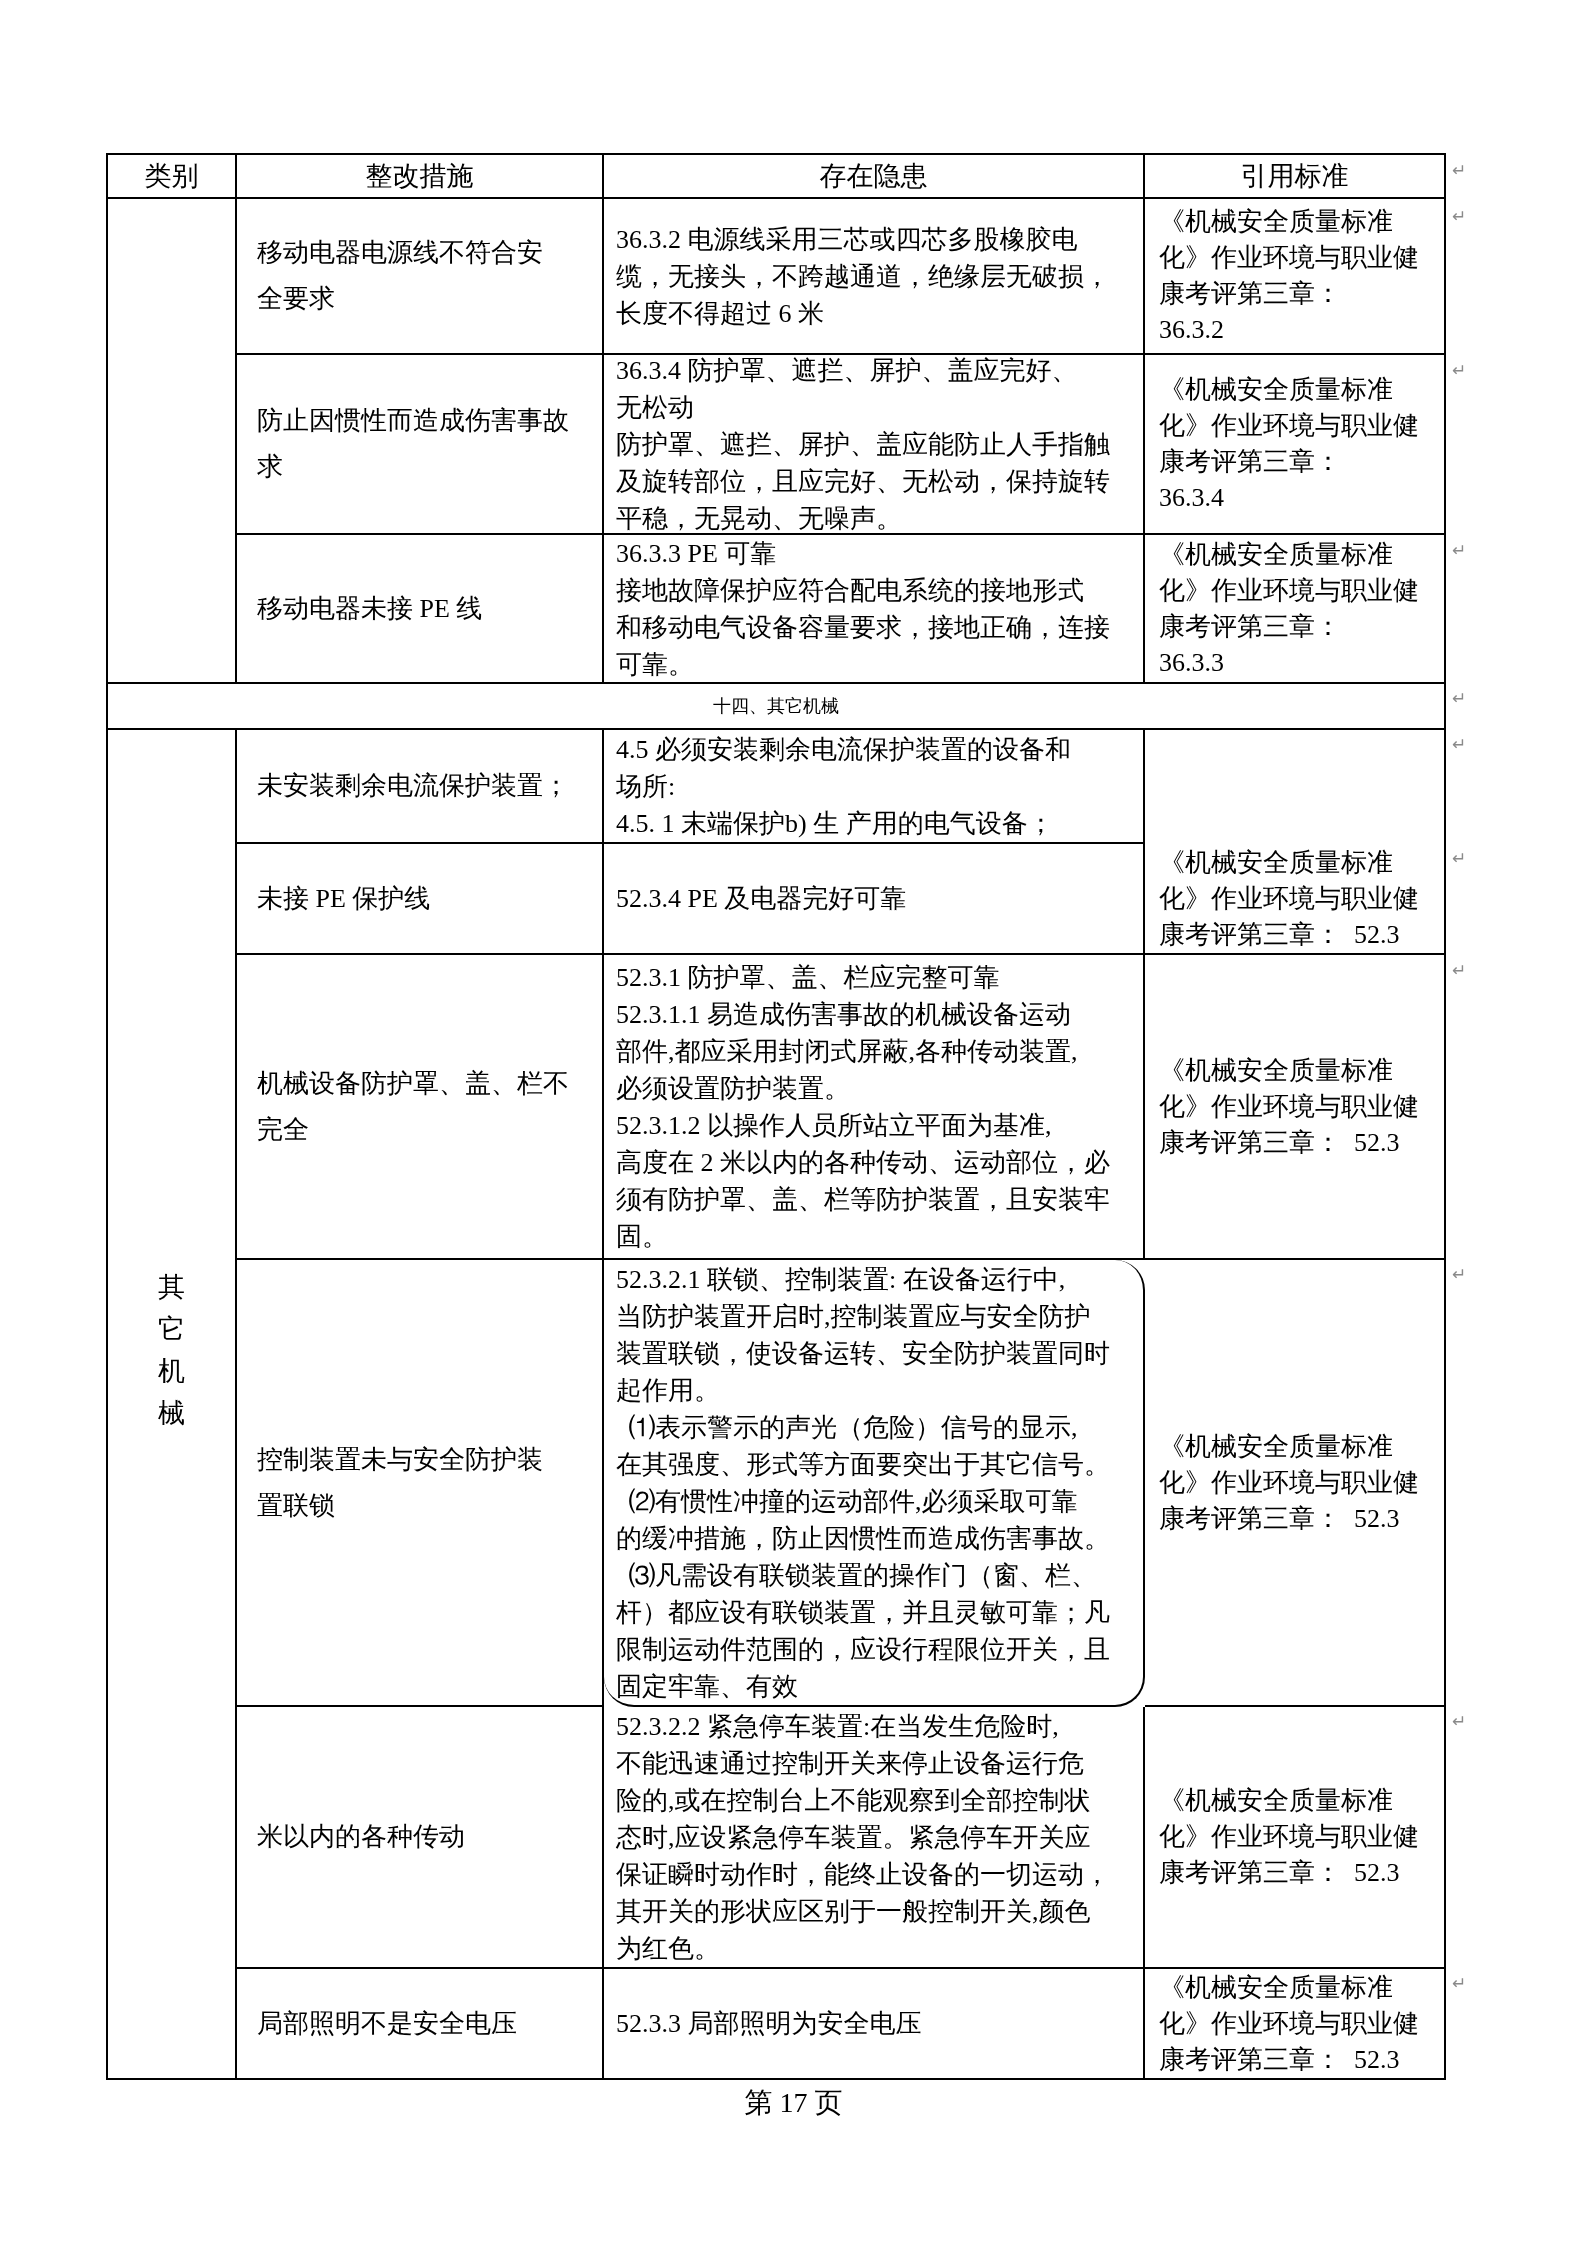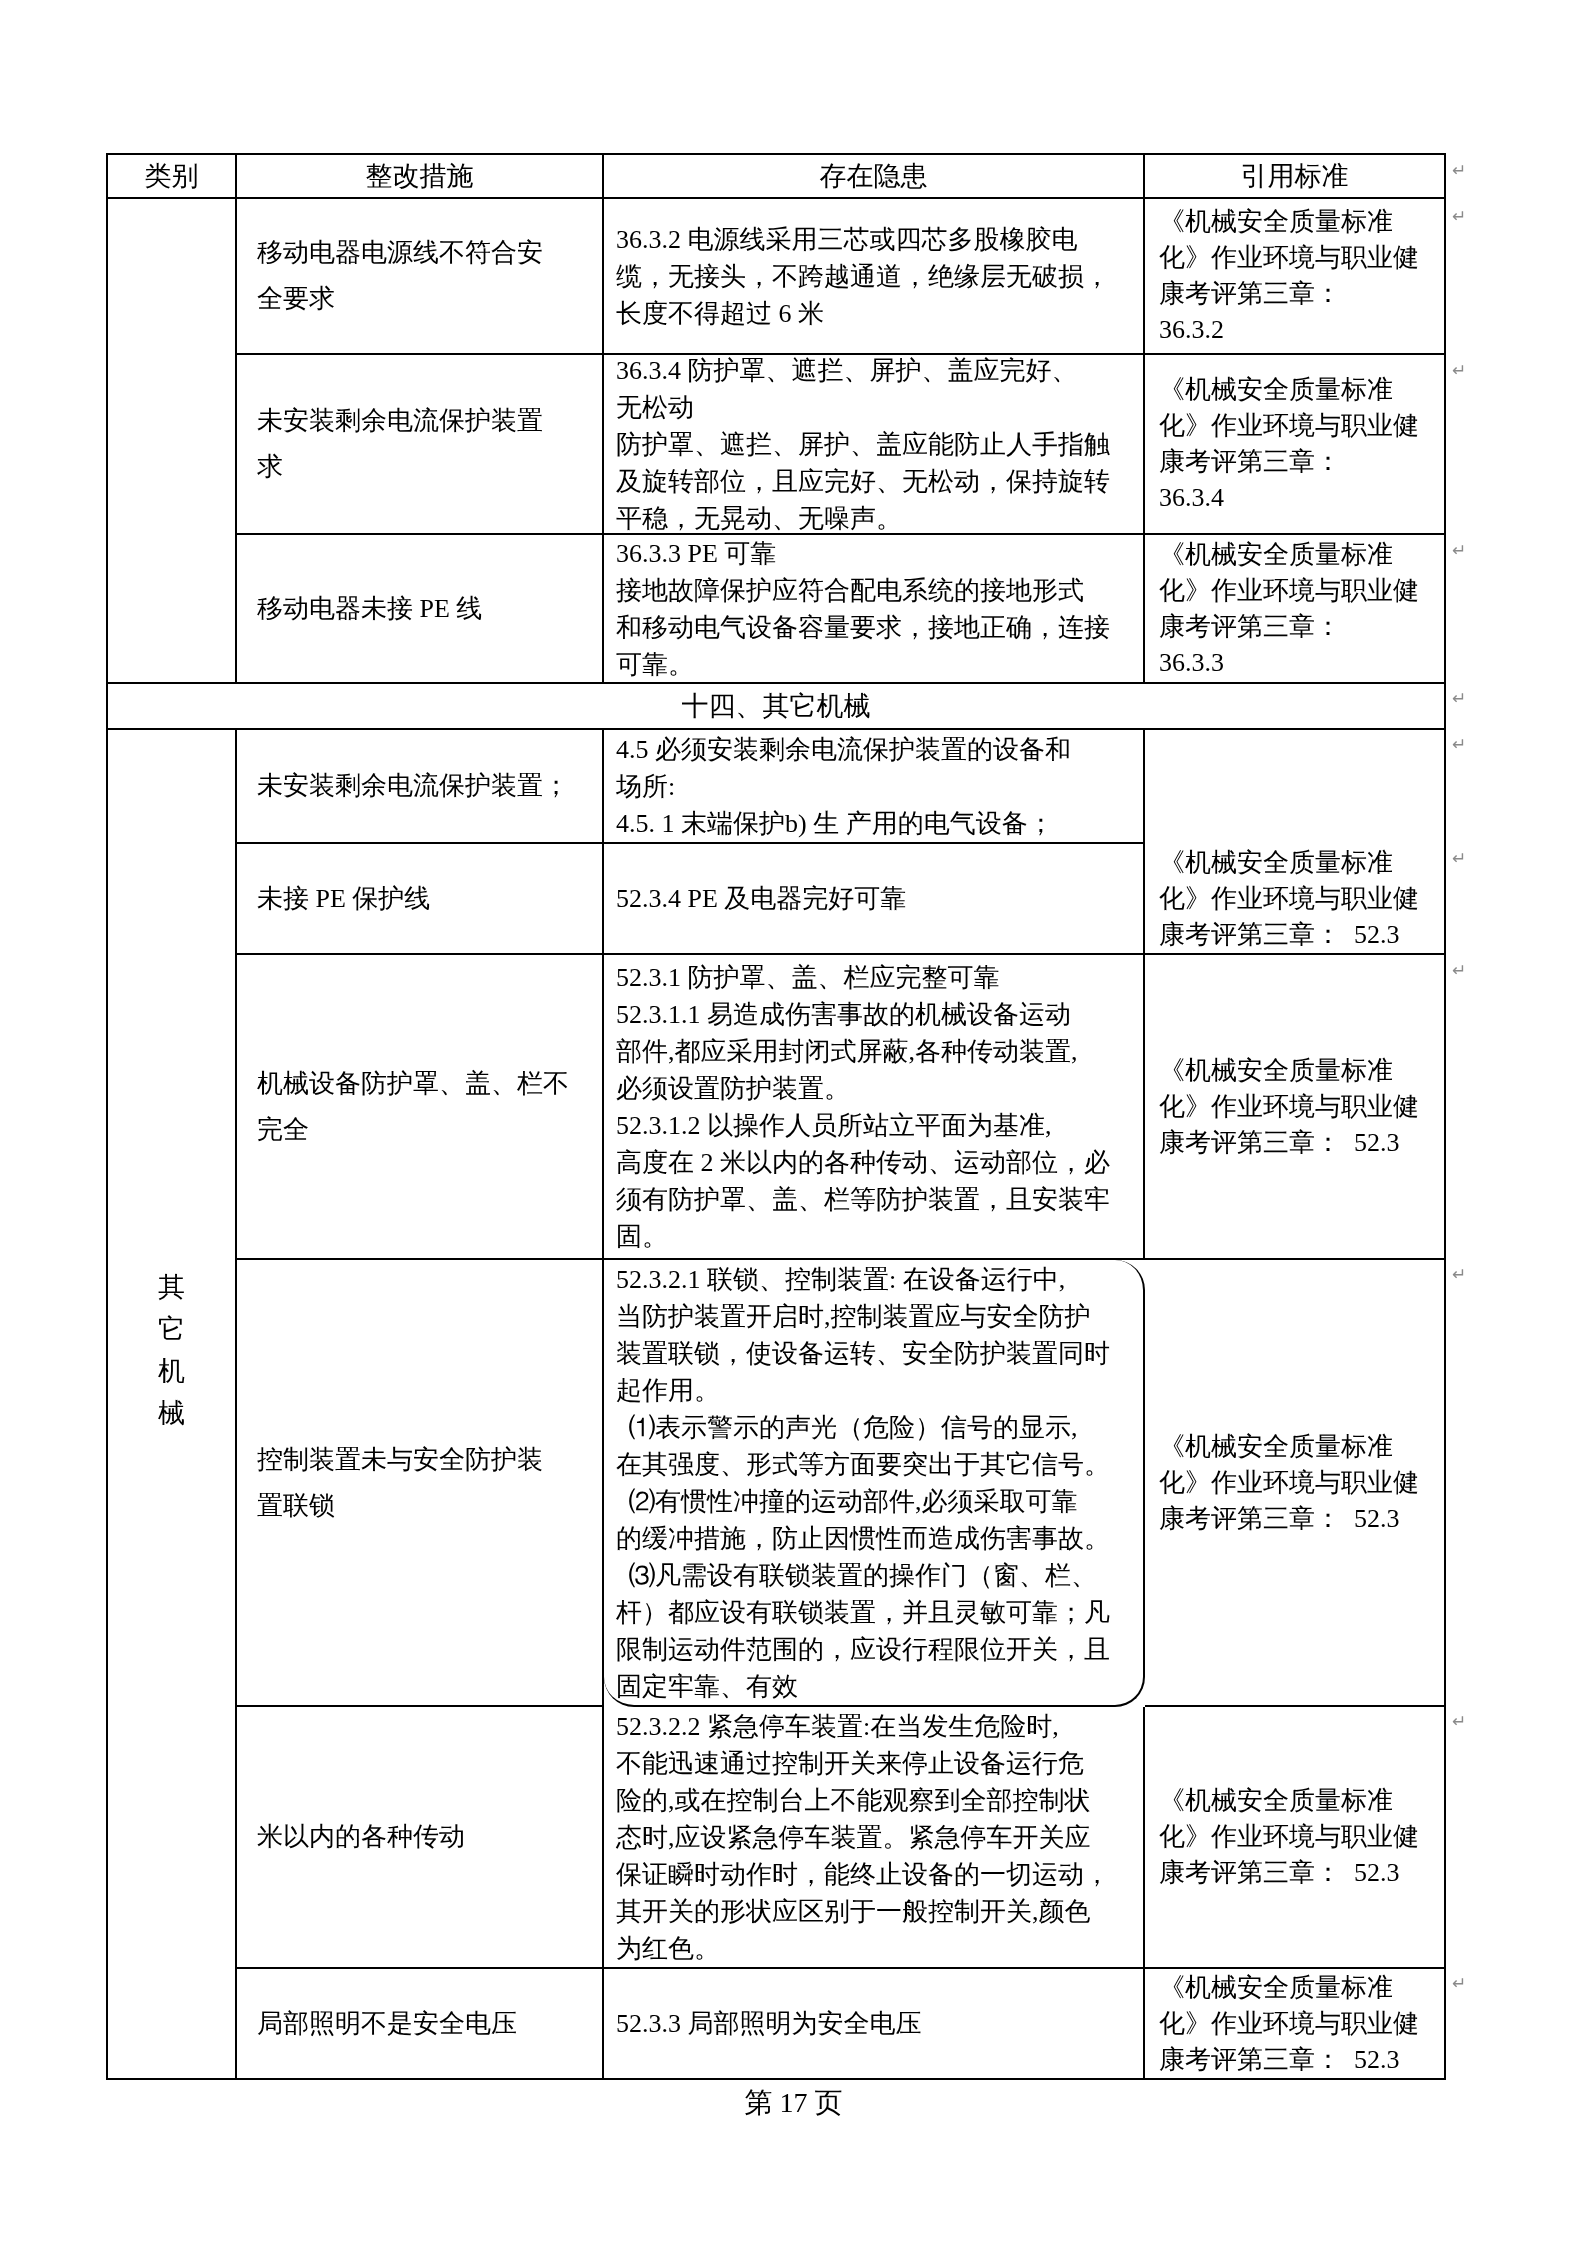--- a/index.html
+++ b/index.html
@@ -30,21 +30,21 @@
     font-size:26px;
     line-height:37px;
     overflow:hidden;
   }
   .noR{border-right:none;}
   .noB{border-bottom:none;}
   .hdr{justify-content:center;font-size:27px;font-weight:400;}
   .haz{padding:4px 4px 4px 20px;line-height:46px;}
   .mea{padding:4px 6px 4px 12px;line-height:37px;}
   .std{padding:4px 6px 4px 14px;line-height:36px;}
-  .sec{grid-column:1/5;justify-content:center;font-size:27px;}
+  .sec{grid-column:1/5;justify-content:center;font-size:18px;}
   .cat{
     grid-column:1;
     justify-content:center;
     line-height:42px;
     font-size:27px;
     text-align:center;
   }
   .cat1{grid-row:2/5;}
   .cat2{grid-row:6/12;border-bottom:none;padding-bottom:108px;}
   .pmark{
@@ -79,21 +79,21 @@
     <div class="cell haz" style="grid-column:2;grid-row:2;">移动电器电源线不符合安
 全要求</div>
     <div class="cell mea" style="grid-column:3;grid-row:2;">36.3.2 电源线采用三芯或四芯多股橡胶电
 缆，无接头，不跨越通道，绝缘层无破损，
 长度不得超过 6 米</div>
     <div class="cell std noR" style="grid-column:4;grid-row:2;">《机械安全质量标准
 化》作业环境与职业健
 康考评第三章：
 36.3.2</div>
 
-    <div class="cell haz" style="grid-column:2;grid-row:3;">未安装剩余电流保护装置
+    <div class="cell haz" style="grid-column:2;grid-row:3;">防止因惯性而造成伤害事故
 求</div>
     <div class="cell mea" style="grid-column:3;grid-row:3;">36.3.4 防护罩、遮拦、屏护、盖应完好、
 无松动
 防护罩、遮拦、屏护、盖应能防止人手指触
 及旋转部位，且应完好、无松动，保持旋转
 平稳，无晃动、无噪声。</div>
     <div class="cell std noR" style="grid-column:4;grid-row:3;">《机械安全质量标准
 化》作业环境与职业健
 康考评第三章：
 36.3.4</div>

